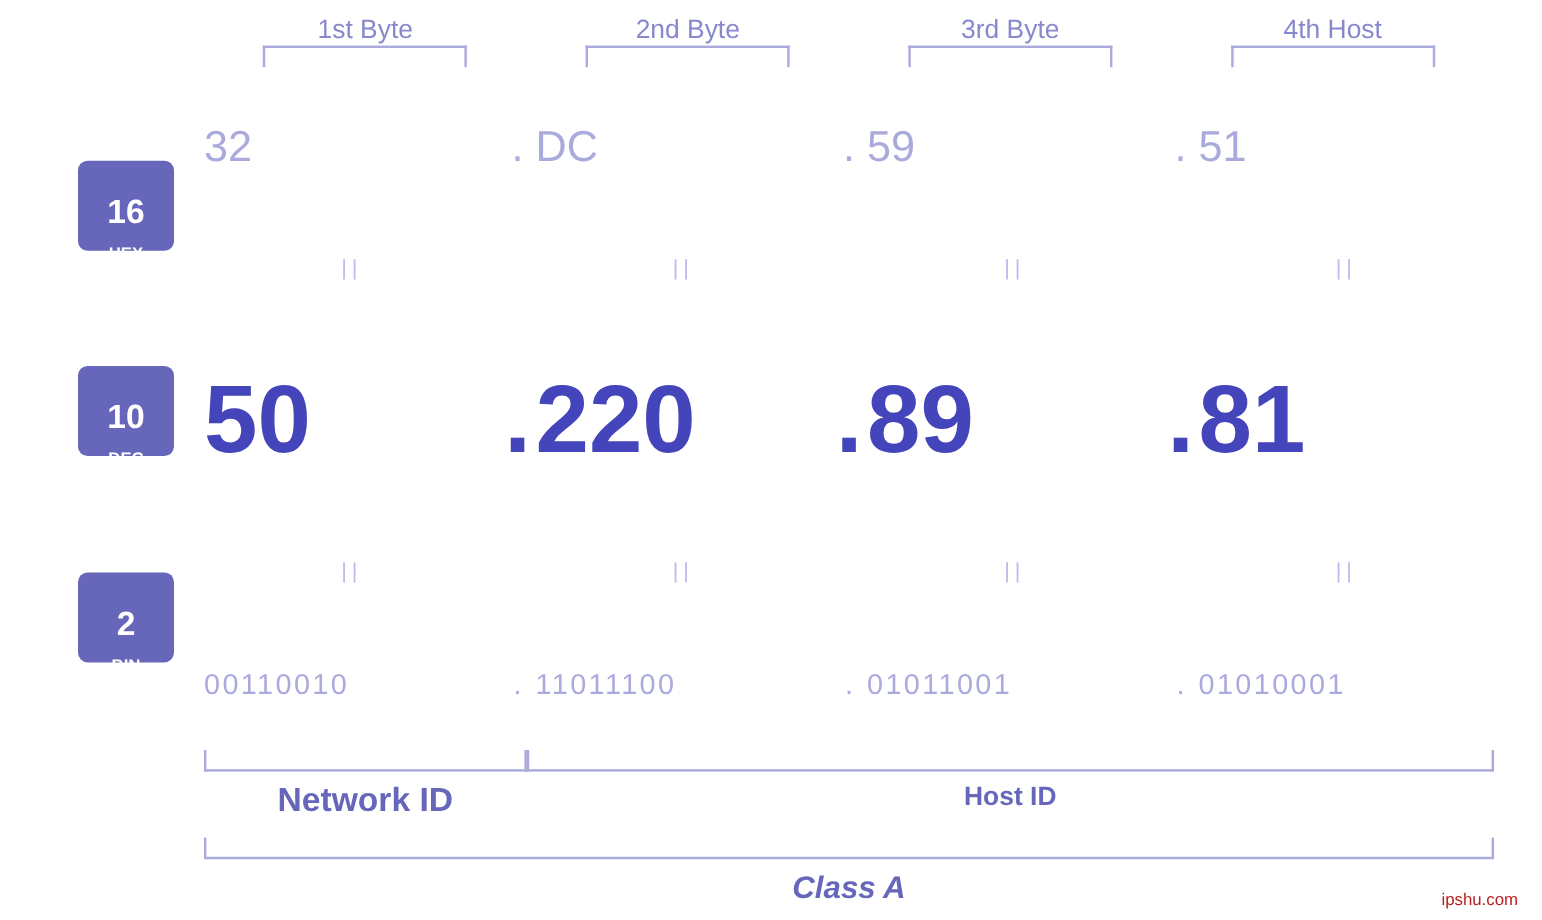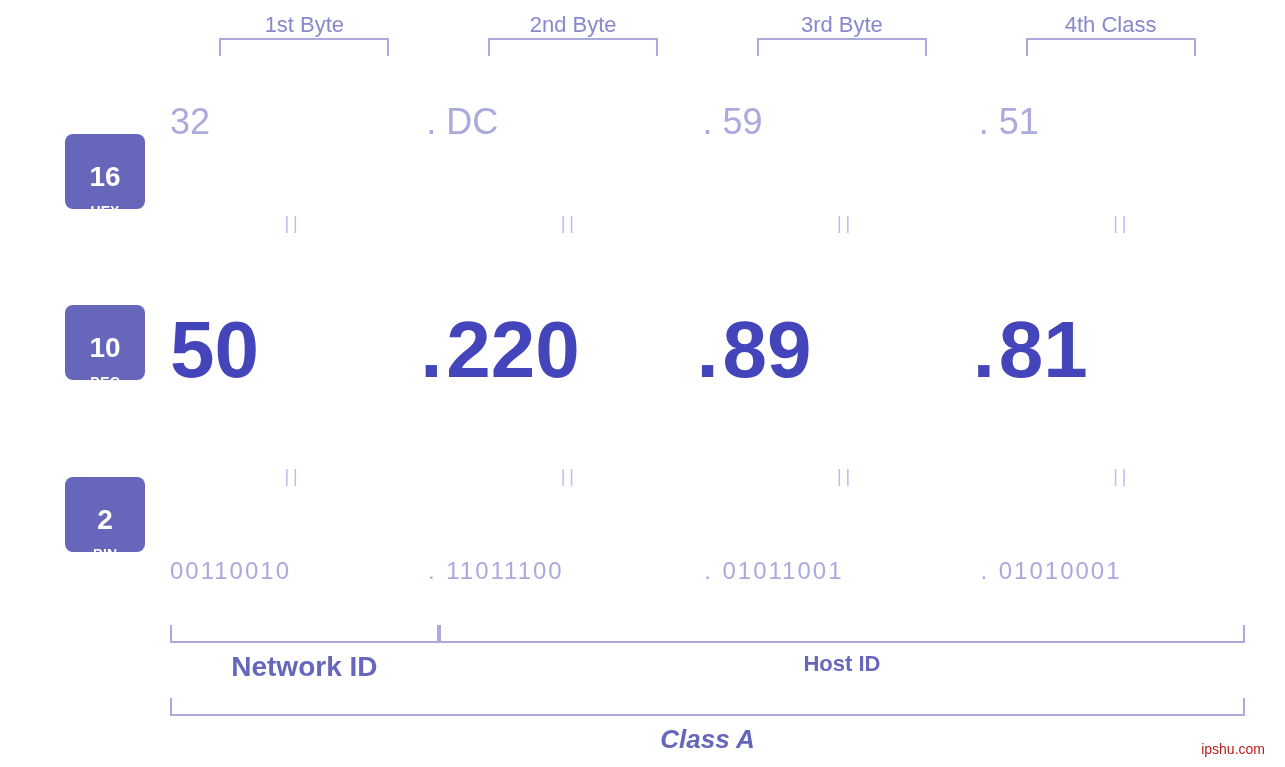--- a/index.html
+++ b/index.html
@@ -269,21 +269,21 @@
   </style>
 </head>
 <body>
 
 <div class="main-container">
 
   <div class="byte-labels-row">
     <div class="byte-label">1st Byte</div>
     <div class="byte-label">2nd Byte</div>
     <div class="byte-label">3rd Byte</div>
-    <div class="byte-label">4th Class</div>
+    <div class="byte-label">4th Host</div>
   </div>
 
   <div class="brackets-row">
     <div class="bracket-cell">
         <div class="bracket"></div>
       </div>
     <div class="bracket-cell">
         <div class="bracket"></div>
       </div>
     <div class="bracket-cell">

